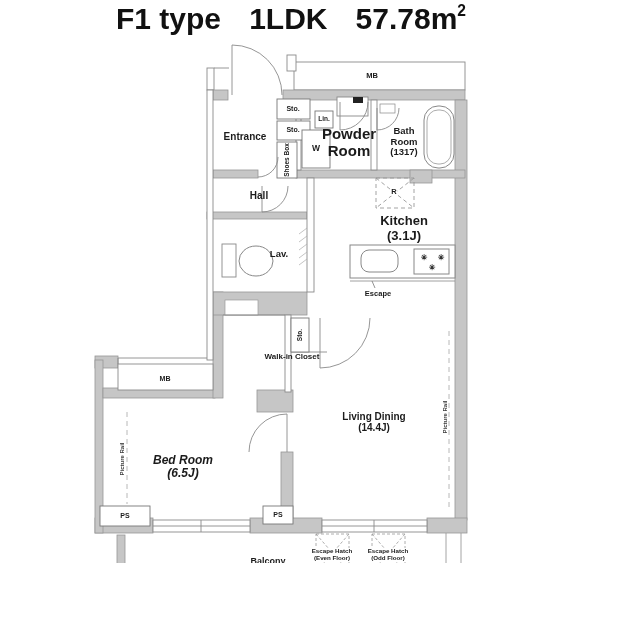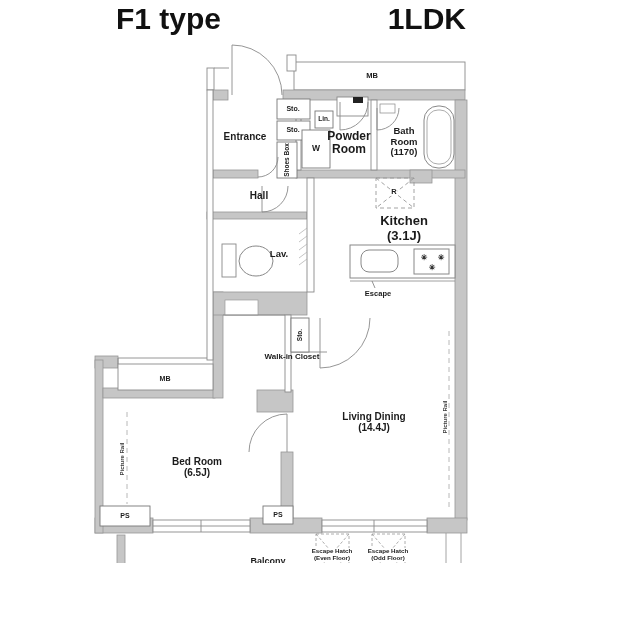--- a/index.html
+++ b/index.html
@@ -18,20 +18,21 @@
   #title sup{font-size:0.52em;position:relative;top:-0.15em;font-weight:700;}
 </style>
 </head>
 <body>
 
 <div id="app">
 
   <div id="title">
     <span>F1 type</span>
     <span>1LDK</span>
+    <span><span>57.78m</span><sup>2</sup></span>
   </div>
 
   <svg id="plan-svg" width="640" height="639" viewBox="0 0 640 639">
 
     <g fill="#fff" stroke="#8a8a8a" stroke-width="0.9">
       <rect x="294" y="62" width="171" height="28"></rect>
       <rect x="287" y="55" width="9" height="16"></rect>
       <rect x="207" y="68" width="7" height="22"></rect>
     </g>
 
@@ -151,45 +152,45 @@
     </g>
   </svg>
 
   <div class="lbl" style="left:372px;top:76px;font-size:7.5px;">MB</div>
   <div class="lbl" style="left:245px;top:137px;font-size:10px;text-align:right;">Entrance</div>
   <div class="lbl" style="left:293px;top:109px;font-size:7px;">Sto.</div>
   <div class="lbl" style="left:293px;top:130px;font-size:7px;">Sto.</div>
   <div class="lbl v" style="left:287px;top:160px;font-size:6.5px;">Shoes Box</div>
   <div class="lbl" style="left:324px;top:119px;font-size:6.5px;">Lin.</div>
   <div class="lbl" style="left:316px;top:149px;font-size:8.5px;">W</div>
-  <div class="lbl" style="left:349px;top:143px;font-size:12px;">Powder
+  <div class="lbl" style="left:349px;top:143px;font-size:15px;">Powder
 Room</div>
   <div class="lbl" style="left:404px;top:142px;font-size:9.5px;">Bath
 Room
-(1170)</div>
+(1317)</div>
   <div class="lbl" style="left:243px;top:196px;font-size:10px;padding-left:32px;">Hall</div>
   <div class="lbl" style="left:279px;top:254px;font-size:9.5px;">Lav.</div>
   <div class="lbl bg" style="left:394px;top:192px;font-size:7.5px;">R</div>
   <div class="lbl" style="left:404px;top:229px;font-size:13px;">Kitchen
 (3.1J)</div>
   <div class="lbl" style="left:424px;top:258px;font-size:8px;color:#333;">✳</div>
   <div class="lbl" style="left:441px;top:258px;font-size:8px;color:#333;">✳</div>
   <div class="lbl" style="left:432px;top:268px;font-size:8px;color:#333;">✳</div>
   <div class="lbl" style="left:378px;top:294px;font-size:7.5px;">Escape</div>
   <svg style="position:absolute;left:0;top:0;z-index:1;" width="640" height="639">
     <path d="M375,288 L372,281" stroke="#777" stroke-width="0.8" fill="none"></path>
   </svg>
   <div class="lbl" style="left:256px;top:357px;font-size:8px;margin-left:36px;">Walk-in Closet</div>
   <div class="lbl v" style="left:300px;top:335px;font-size:6.5px;">Sto.</div>
   <div class="lbl" style="left:374px;top:388px;font-size:10px;margin-top:34px;">Living Dining
 (14.4J)</div>
   <div class="lbl v light" style="left:445px;top:417px;font-size:6px;">Picture Rail</div>
   <div class="lbl v light" style="left:122px;top:459px;font-size:6px;">Picture Rail</div>
   <div class="lbl" style="left:165px;top:379px;font-size:7px;">MB</div>
-  <div class="lbl" style="left:197px;top:467px;font-size:10px;">Bed Room
+  <div class="lbl" style="left:183px;top:467px;font-size:12px;font-style:italic;">Bed Room
 (6.5J)</div>
   <div class="lbl" style="left:125px;top:516px;font-size:7px;">PS</div>
   <div class="lbl" style="left:278px;top:515px;font-size:7px;">PS</div>
   <div class="lbl" style="left:268px;top:561px;font-size:9px;">Balcony</div>
   <div class="lbl bg" style="left:332px;top:555px;font-size:6.2px;">Escape Hatch
 (Even Floor)</div>
   <div class="lbl bg" style="left:388px;top:555px;font-size:6.2px;">Escape Hatch
 (Odd Floor)</div>
   <div class="lbl" style="left:517px;top:568px;font-size:10.5px;">N</div>
 

